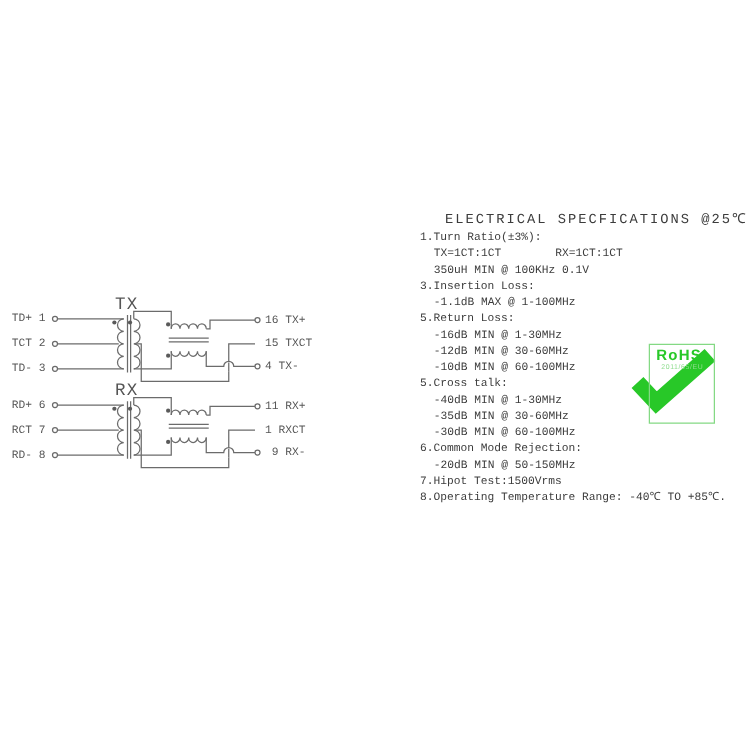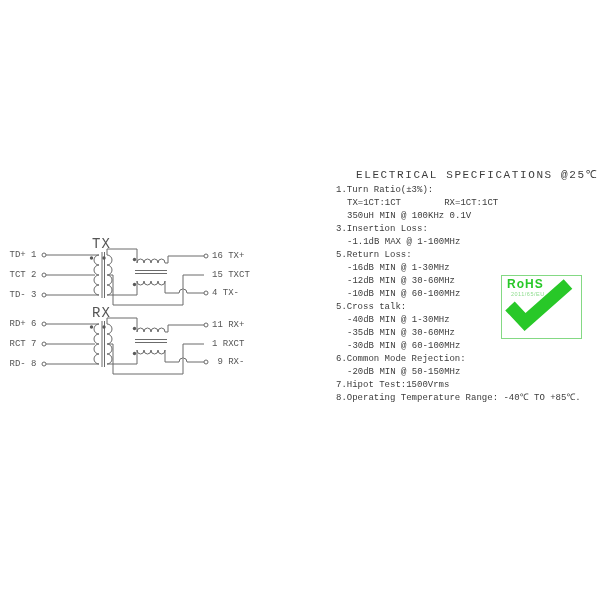--- a/index.html
+++ b/index.html
@@ -12,21 +12,21 @@
   .lbl.r{width:34px;}
   .blk-title{position:absolute;font-size:14px;color:#555;letter-spacing:1px;}
   #spec-title{
     position:absolute;left:356px;top:166px;font-size:11px;color:#3c3c3c;
     letter-spacing:1.6px;white-space:pre;
   }
   #spec-lines{position:absolute;left:336px;top:184px;width:258px;}
   .spec-line{font-size:9px;line-height:13px;color:#3c3c3c;white-space:pre;}
   .spec-line.ind{padding-left:11px;}
   #rohs-box{
-    position:absolute;left:501px;top:275px;width:81px;height:64px;
+    position:absolute;left:519px;top:275px;width:53px;height:64px;
     border:1px solid var(--green-light,#84d984);box-sizing:border-box;padding-left:13px;
   }
   #rohs-label{
     position:absolute;left:5px;top:1px;font-family:"Liberation Sans","DejaVu Sans",sans-serif;
     font-weight:bold;font-size:12px;letter-spacing:1px;color:var(--green,#28c828);
   }
   #rohs-directive{
     position:absolute;left:9px;top:15px;font-family:"Liberation Sans","DejaVu Sans",sans-serif;
     font-size:5.5px;color:var(--green-pale,#8fdd8f);letter-spacing:.5px;
   }

